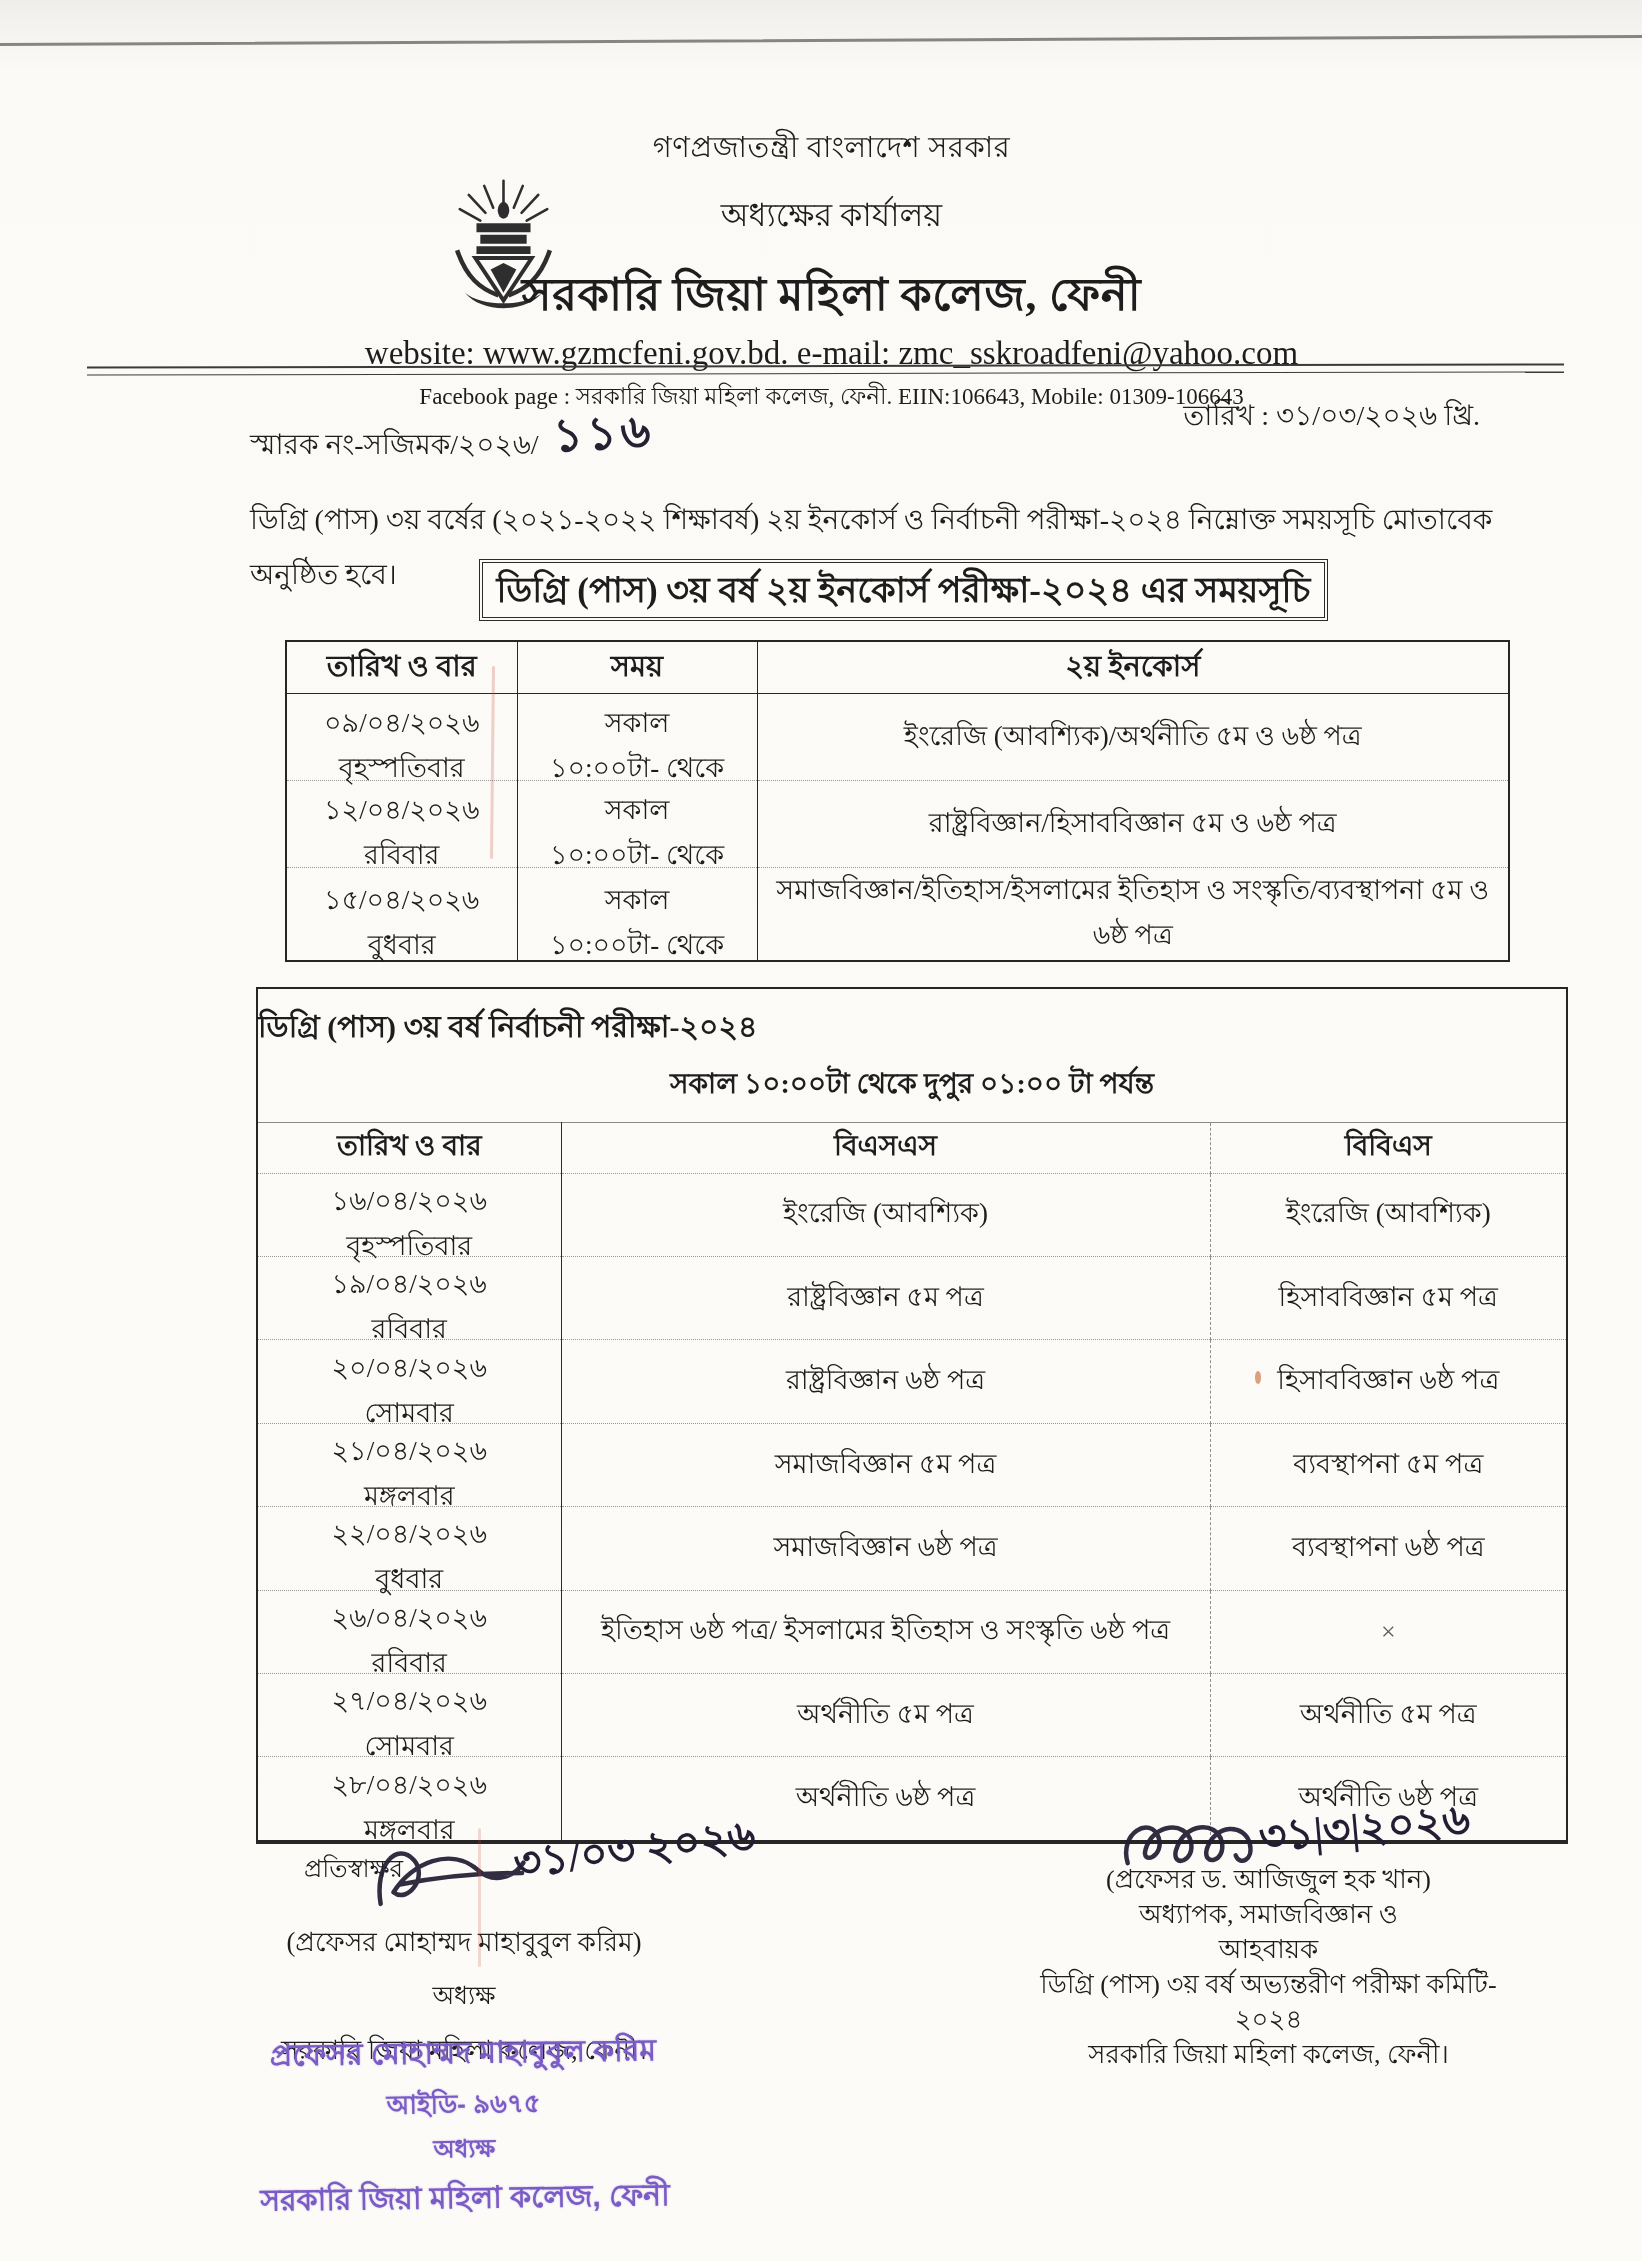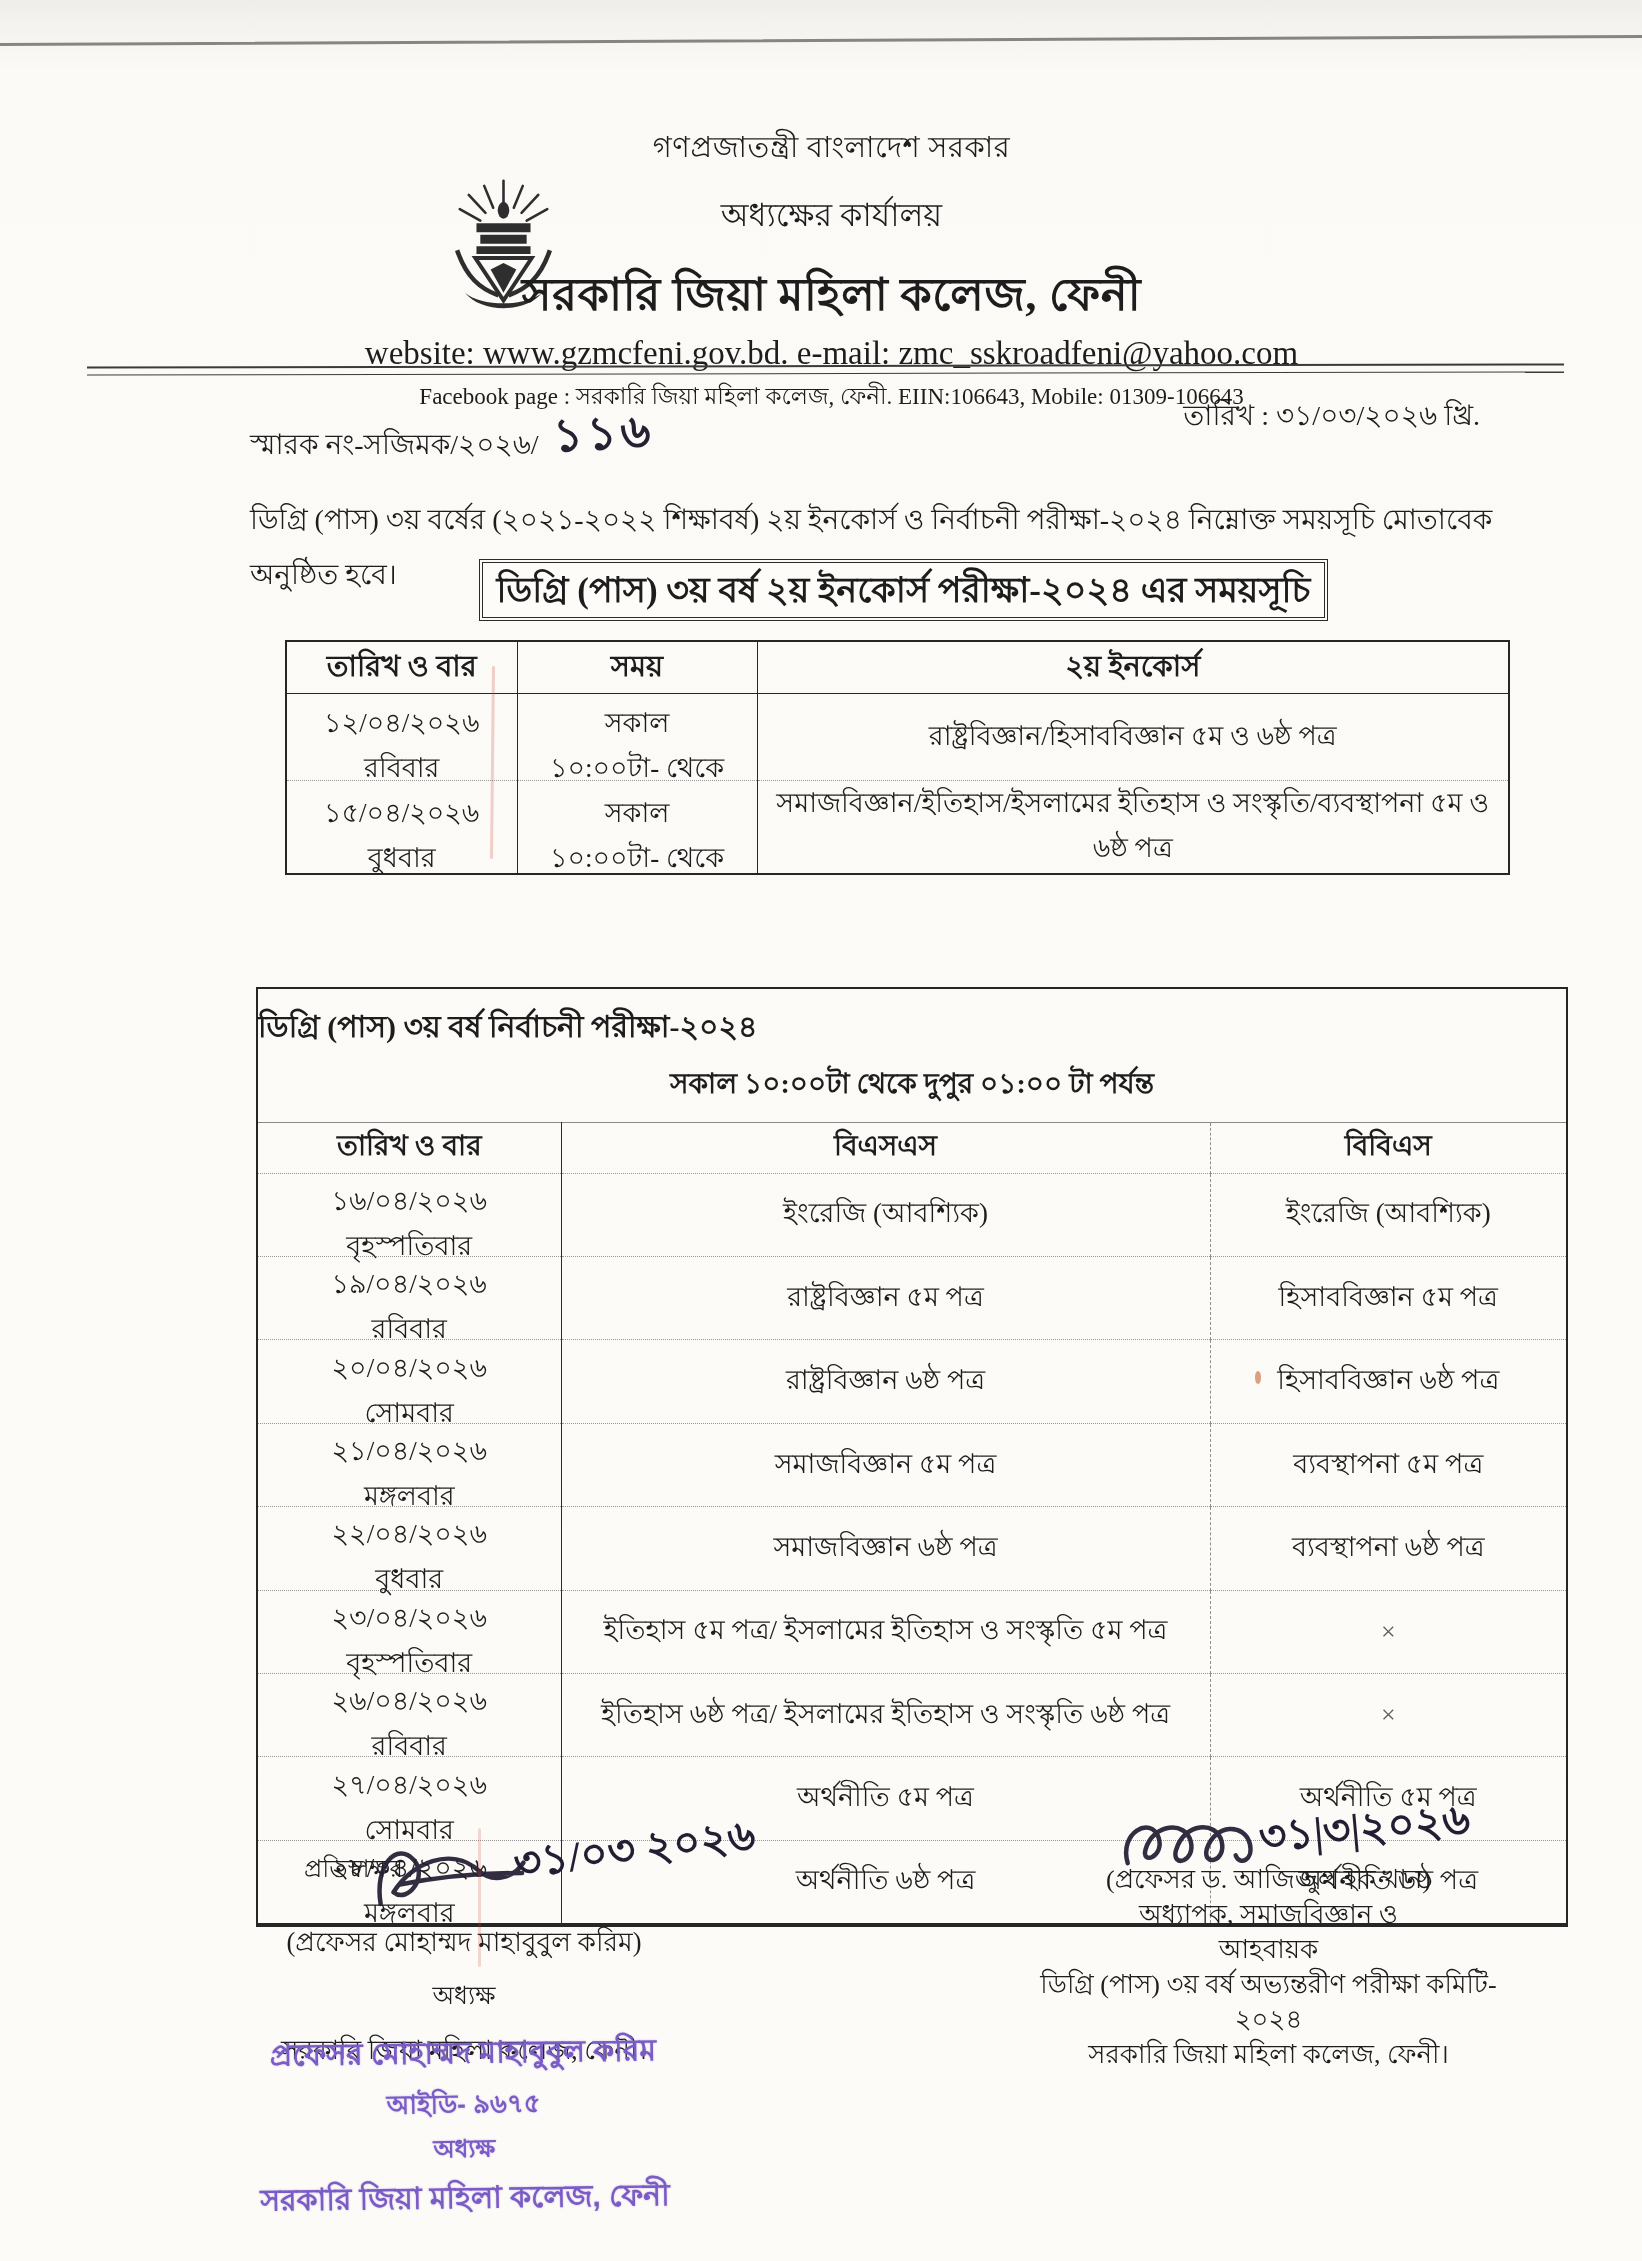--- a/index.html
+++ b/index.html
@@ -158,20 +158,35 @@
       <tr>
         <th>তারিখ ও বার</th>
         <th>সময়</th>
         <th>২য় ইনকোর্স</th>
       </tr>
     </thead>
     <tbody>
       <tr>
         <td>
             <div class="cell2">
+          <span>০৯/০৪/২০২৬</span>
+          <span>বৃহস্পতিবার</span>
+            </div>
+          </td>
+        <td>
+            <div class="cell2">
+          <span>সকাল</span>
+          <span>১০:০০টা- থেকে</span>
+            </div>
+          </td>
+        <td>ইংরেজি (আবশ্যিক)/অর্থনীতি ৫ম ও ৬ষ্ঠ পত্র</td>
+      </tr>
+      <tr>
+        <td>
+            <div class="cell2">
           <span>১২/০৪/২০২৬</span>
           <span>রবিবার</span>
             </div>
           </td>
         <td>
             <div class="cell2">
           <span>সকাল</span>
           <span>১০:০০টা- থেকে</span>
             </div>
           </td>
@@ -254,30 +269,20 @@
         </tr>
         <tr>
           <td>
               <div class="cell2">
             <span>২২/০৪/২০২৬</span>
             <span>বুধবার</span>
               </div>
             </td>
           <td>সমাজবিজ্ঞান ৬ষ্ঠ পত্র</td>
           <td>ব্যবস্থাপনা ৬ষ্ঠ পত্র</td>
-        </tr>
-        <tr>
-          <td>
-              <div class="cell2">
-            <span>২৩/০৪/২০২৬</span>
-            <span>বৃহস্পতিবার</span>
-              </div>
-            </td>
-          <td>ইতিহাস ৫ম পত্র/ ইসলামের ইতিহাস ও সংস্কৃতি ৫ম পত্র</td>
-          <td class="xmark">×</td>
         </tr>
         <tr>
           <td>
               <div class="cell2">
             <span>২৬/০৪/২০২৬</span>
             <span>রবিবার</span>
               </div>
             </td>
           <td>ইতিহাস ৬ষ্ঠ পত্র/ ইসলামের ইতিহাস ও সংস্কৃতি ৬ষ্ঠ পত্র</td>
           <td class="xmark">×</td>

